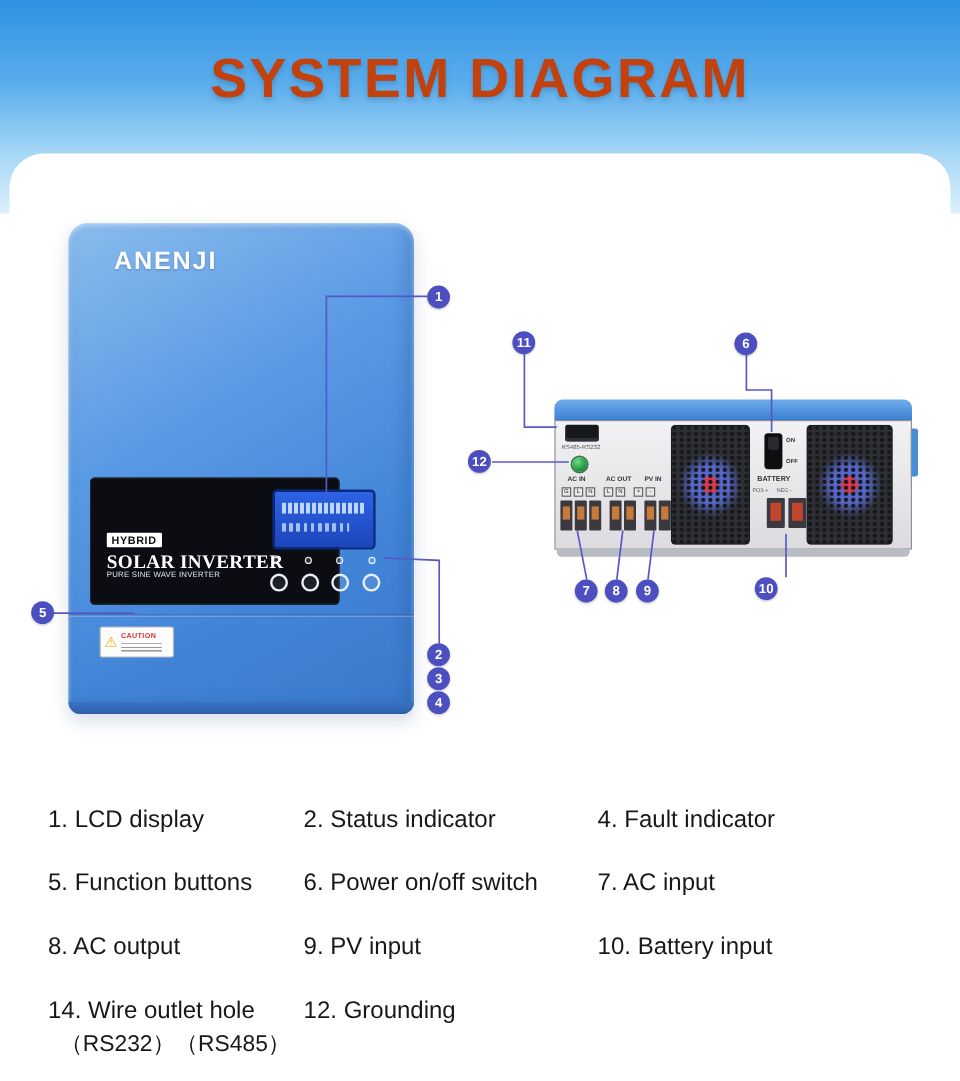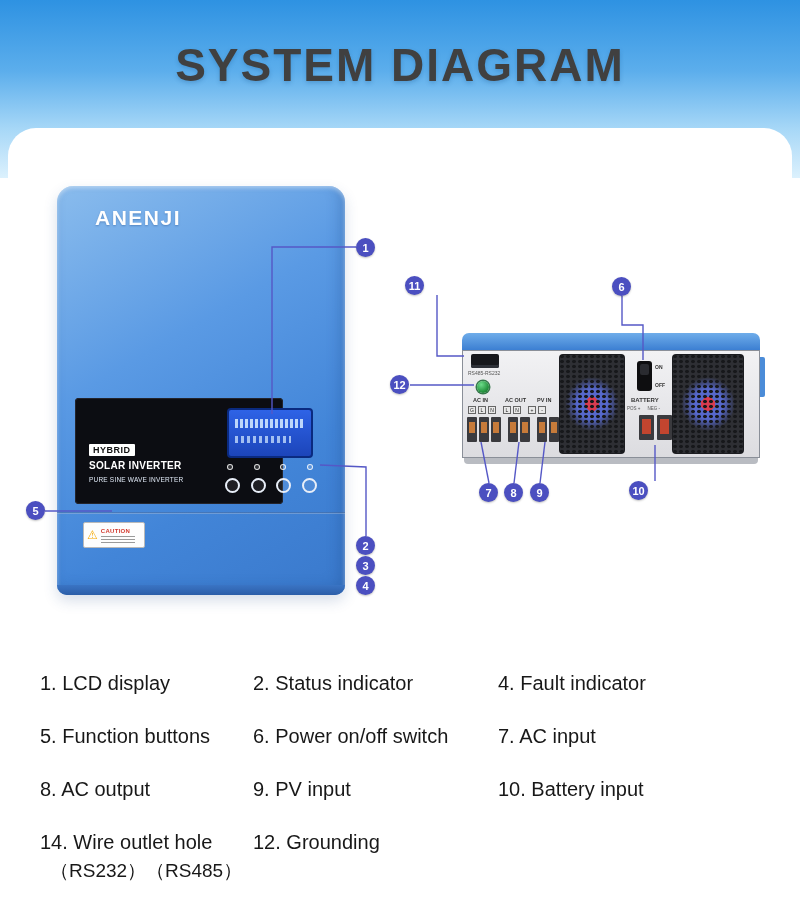--- a/index.html
+++ b/index.html
@@ -3,21 +3,21 @@
 <meta charset="utf-8">
 <style>
   * { margin:0; padding:0; box-sizing:border-box; }
   body { background:#fff; font-family:"Liberation Sans", sans-serif; }
   .page { position:relative; width:800px; height:901px; background:#fff; overflow:hidden; margin:0 auto; }
 
   
   .header { position:absolute; left:0; top:0; width:800px; height:178px;
     background:linear-gradient(180deg,#2e92e2 0%, #5caeec 40%, #a6d7f7 72%, #dcf1fd 100%); }
   .page-title { position:absolute; left:0; top:38px; width:100%; text-align:center;
-    font-size:46px; font-weight:800; letter-spacing:2px; color:#404040;
+    font-size:46px; font-weight:800; letter-spacing:2px; color:#c2410c;
     text-shadow:0 2px 4px rgba(25,90,150,.30); }
   .content-panel { position:absolute; left:8px; top:128px; width:784px; height:773px;
     background:#ffffff; border-radius:28px 28px 0 0; }
 
   
   .front-device { position:absolute; left:57px; top:186px; width:288px; height:409px;
     border-radius:16px 16px 10px 10px;
     background:linear-gradient(150deg,#8abced 0%, #5a9ae4 38%, #4285d8 70%, #3a79cc 100%);
     box-shadow:inset 0 2px 4px rgba(255,255,255,.45), inset -5px -7px 14px rgba(20,60,120,.25), 0 6px 14px rgba(40,80,140,.18); }
   .brand { position:absolute; left:38px; top:20px; color:#fff; font-size:21px; font-weight:800;
@@ -25,21 +25,21 @@
   .front-panel { position:absolute; left:18px; top:212px; width:208px; height:106px;
     background:#0c0d12; border-radius:4px; box-shadow:inset 0 0 0 1px #23242c; }
   .lcd { position:absolute; left:152px; top:10px; width:86px; height:50px; border-radius:4px;
     background:linear-gradient(180deg,#2e63e6,#1c45ba); border:2px solid #0a2a80; overflow:hidden; }
   .lcd::before { content:""; position:absolute; left:6px; top:9px; width:70px; height:9px;
     background:repeating-linear-gradient(90deg, rgba(205,228,255,.9) 0 3px, transparent 3px 5px); }
   .lcd::after { content:""; position:absolute; left:6px; top:26px; width:56px; height:7px;
     background:repeating-linear-gradient(90deg, rgba(205,228,255,.75) 0 3px, transparent 3px 6px); }
   .hybrid-badge { position:absolute; left:14px; top:46px; background:#ffffff; color:#111;
     font-size:9px; font-weight:700; letter-spacing:.5px; padding:1px 4px; border-radius:1px; }
-  .prod1 { position:absolute; left:14px; top:62px; color:#fff; font-size:10px; font-weight:700; letter-spacing:.3px; }
+  .prod1 { position:absolute; left:14px; top:62px; color:#fff; font-size:16px; font-weight:700; letter-spacing:.3px;font-family:Liberation Serif, serif; }
   .prod2 { position:absolute; left:14px; top:78px; color:#dfe8f5; font-size:6.5px; letter-spacing:.2px; }
   .indicators { position:absolute; left:152px; top:66px; width:86px; display:flex; justify-content:space-between; }
   .ind-dot { width:6px; height:6px; border-radius:50%; border:1px solid rgba(255,255,255,.85);
     background:rgba(255,255,255,.15); }
   .buttons { position:absolute; left:150px; top:80px; width:92px; display:flex; justify-content:space-between; }
   .fbtn { width:15px; height:15px; border-radius:50%; border:2px solid #e8eef8; background:rgba(255,255,255,.08); }
   .seam { position:absolute; left:0; top:326px; width:100%; height:2px;
     background:linear-gradient(180deg, rgba(20,50,100,.40), rgba(255,255,255,.35)); }
   .caution { position:absolute; left:26px; top:336px; width:62px; height:26px; background:#fdfdfd;
     border:1px solid #b9b9b9; border-radius:2px; display:flex; align-items:center; gap:3px; padding:2px 3px; }
@@ -216,21 +216,21 @@
   <div class="callout" style="left:356px; top:238px;">1</div>
   <div class="callout" style="left:356px; top:536px;">2</div>
   <div class="callout" style="left:356px; top:556px;">3</div>
   <div class="callout" style="left:356px; top:576px;">4</div>
   <div class="callout" style="left:26px;  top:501px;">5</div>
   <div class="callout" style="left:612px; top:277px;">6</div>
   <div class="callout" style="left:479px; top:483px;">7</div>
   <div class="callout" style="left:504px; top:483px;">8</div>
   <div class="callout" style="left:530px; top:483px;">9</div>
   <div class="callout" style="left:629px; top:481px;">10</div>
-  <div class="callout" style="left:405px; top:276px;">11</div>
+  <div class="callout" style="left:427px; top:276px;">11</div>
   <div class="callout" style="left:390px; top:375px;">12</div>
 
   <div class="legend">
     <div class="legend-cell">1. LCD display</div>
     <div class="legend-cell">2. Status indicator</div>
     <div class="legend-cell">4. Fault indicator</div>
     <div class="legend-cell">5. Function buttons</div>
     <div class="legend-cell">6. Power on/off switch</div>
     <div class="legend-cell">7. AC input</div>
     <div class="legend-cell">8. AC output</div>

